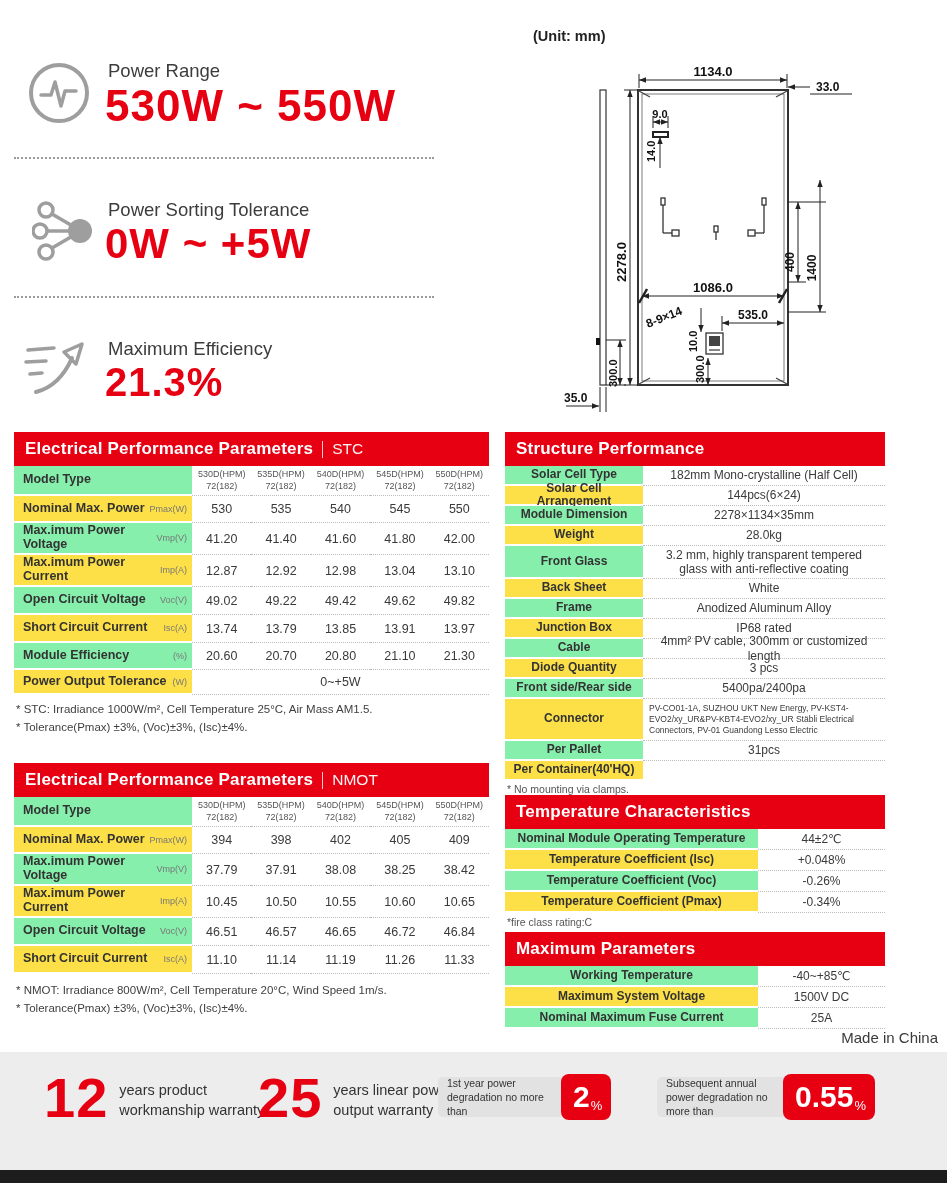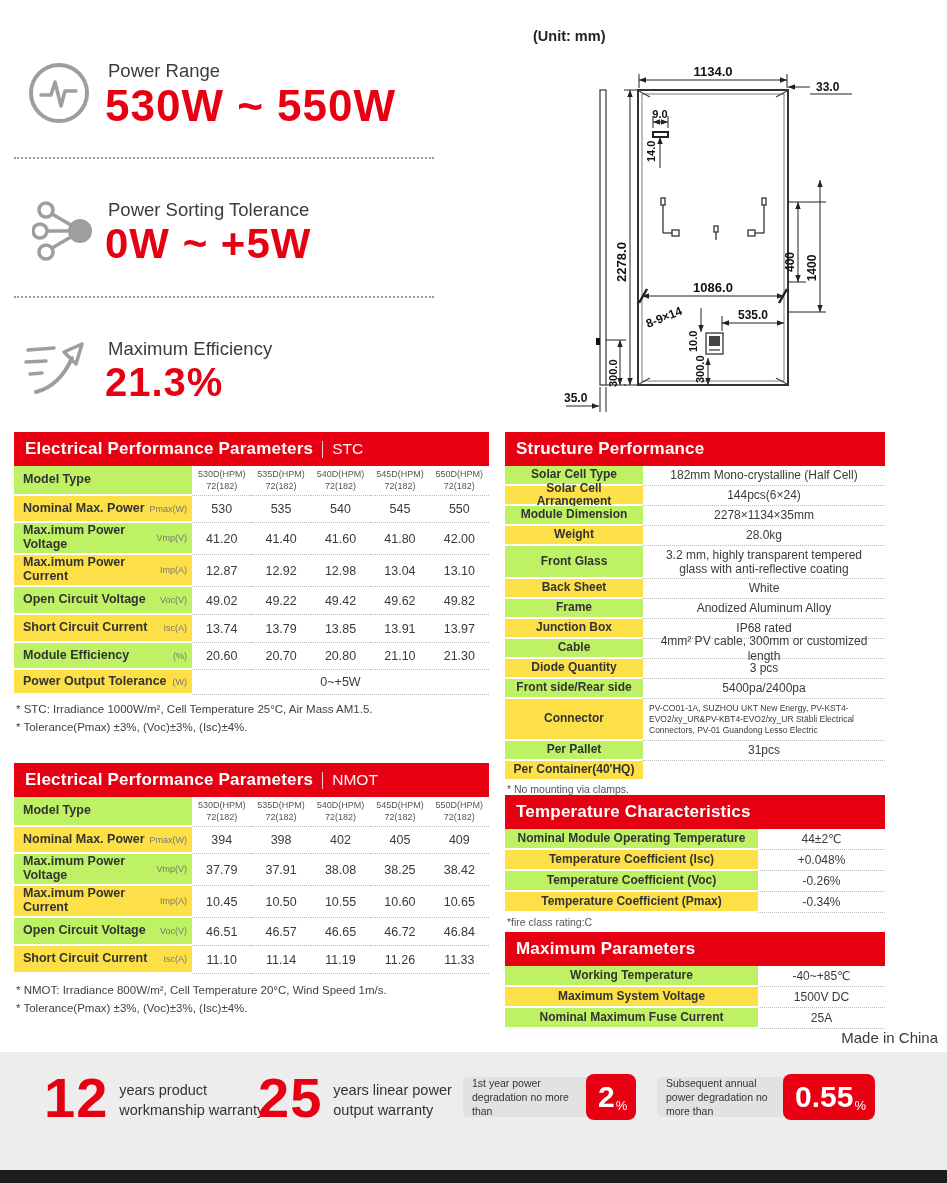--- a/index.html
+++ b/index.html
@@ -18,21 +18,21 @@
   .ethead .t{font-size:17px;font-weight:700;letter-spacing:.2px;}
   .ethead .sep{width:1px;height:17px;background:rgba(255,255,255,.8);margin:0 9px;}
   .ethead .s{font-size:15.5px;font-weight:400;color:rgba(255,255,255,.95);}
 
   
   .etable{position:absolute;width:475px;}
   .erow{display:flex;}
   .h30{height:30px}.h27{height:27px}.h32{height:32px}.h28{height:28px}.h25{height:25px}
   .elabel{width:178px;box-sizing:border-box;display:flex;align-items:center;
           justify-content:space-between;padding:0 5px 0 9px;border-bottom:2px solid #fff;}
-  .cd{background:#bef264}.cl{background:#fde047}
+  .cd{background:#86efac}.cl{background:#fde047}
   .lbl{font-size:12.5px;font-weight:700;color:#333;line-height:1.1;}
   .unitx{font-size:9px;color:#777;white-space:nowrap;margin-left:3px;}
   .ecell{flex:1;display:flex;align-items:center;justify-content:center;font-size:12.5px;
          color:#3a3a3a;border-bottom:1px dotted #bcbcbc;box-sizing:border-box;}
   .mh{flex-direction:column;font-size:9px;color:#555;line-height:1.3;text-align:center;}
   .note{position:absolute;font-size:11.5px;color:#3f3f3f;line-height:1.55;}
 
   
   .stable{position:absolute;width:380px;}
   .srow{display:flex;}
@@ -515,21 +515,21 @@
 
 <div class="strip"></div>
 <div class="w-item" style="left:44px;top:1072px">
   <span class="w-num">12</span>
   <span class="w-txt" style="width:160px">years product workmanship warranty</span>
 </div>
 <div class="w-item" style="left:258px;top:1072px">
   <span class="w-num">25</span>
   <span class="w-txt" style="width:150px">years linear power output warranty</span>
 </div>
-<div class="badge" style="left:463px;top:1074px">
+<div class="badge" style="left:438px;top:1074px">
   <div class="badge-text" style="width:128px">1st year power degradation no more than</div>
   <div class="badge-val">
     <span class="num">2</span>
     <span class="pct">%</span>
   </div>
 </div>
 <div class="badge" style="left:657px;top:1074px">
   <div class="badge-text" style="width:131px">Subsequent annual power degradation no more than</div>
   <div class="badge-val">
     <span class="num">0.55</span>

